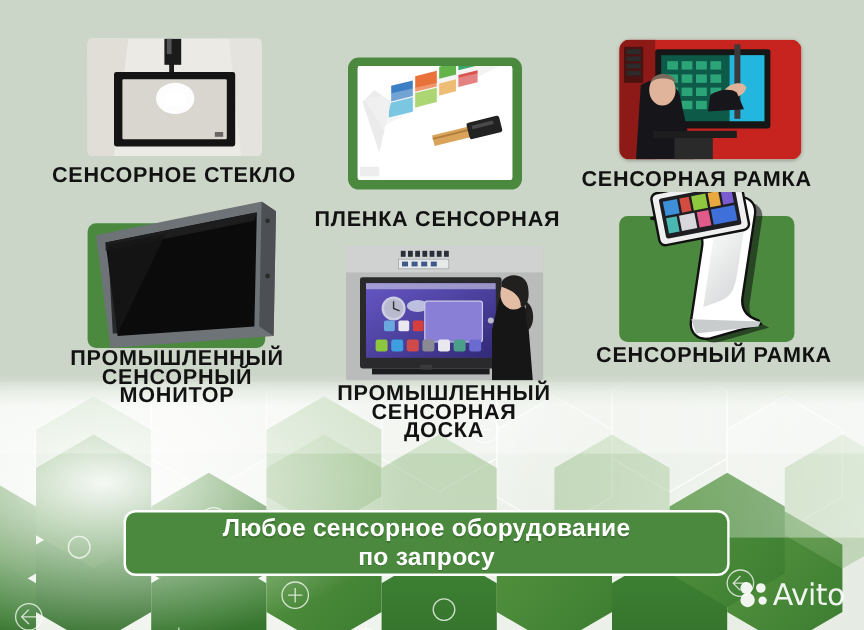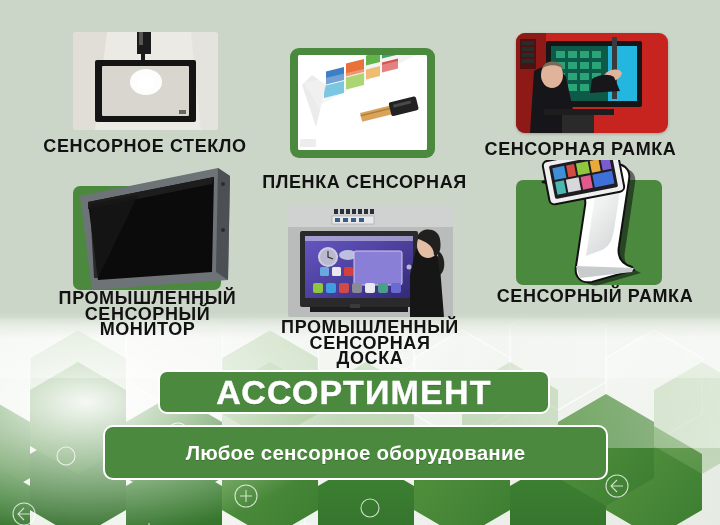--- a/index.html
+++ b/index.html
@@ -393,22 +393,29 @@
             <rect x="35" y="22" width="10" height="13" fill="#e05a8a"></rect>
             <rect x="47" y="22" width="20" height="13" fill="#3f6fd8"></rect>
           </g>
         </g>
         <path d="M48,106 L106,108 L104,112 L52,118 Z" fill="#c9cccd"></path>
       </svg>
     </div>
     <div class="label" style="left:490px;top:289px;width:210px;">СЕНСОРНЫЙ РАМКА</div>
   </div>
 
-  <div class="headline">
-    <span>АССОРТИМЕНТ</span>
-  </div>
 
   <div class="subline">
     <span>Любое сенсорное оборудование</span>
-  </div>
-
+    <span>по запросу</span>
+  </div>
+
+  <div class="avito">
+    <span class="dots">
+      <i class="d1"></i>
+        <i class="d2"></i>
+        <i class="d3"></i>
+        <i class="d4"></i>
+    </span>
+    <span class="wordmark">Avito</span>
+  </div>
 
 </div>
 
 </body></html>

